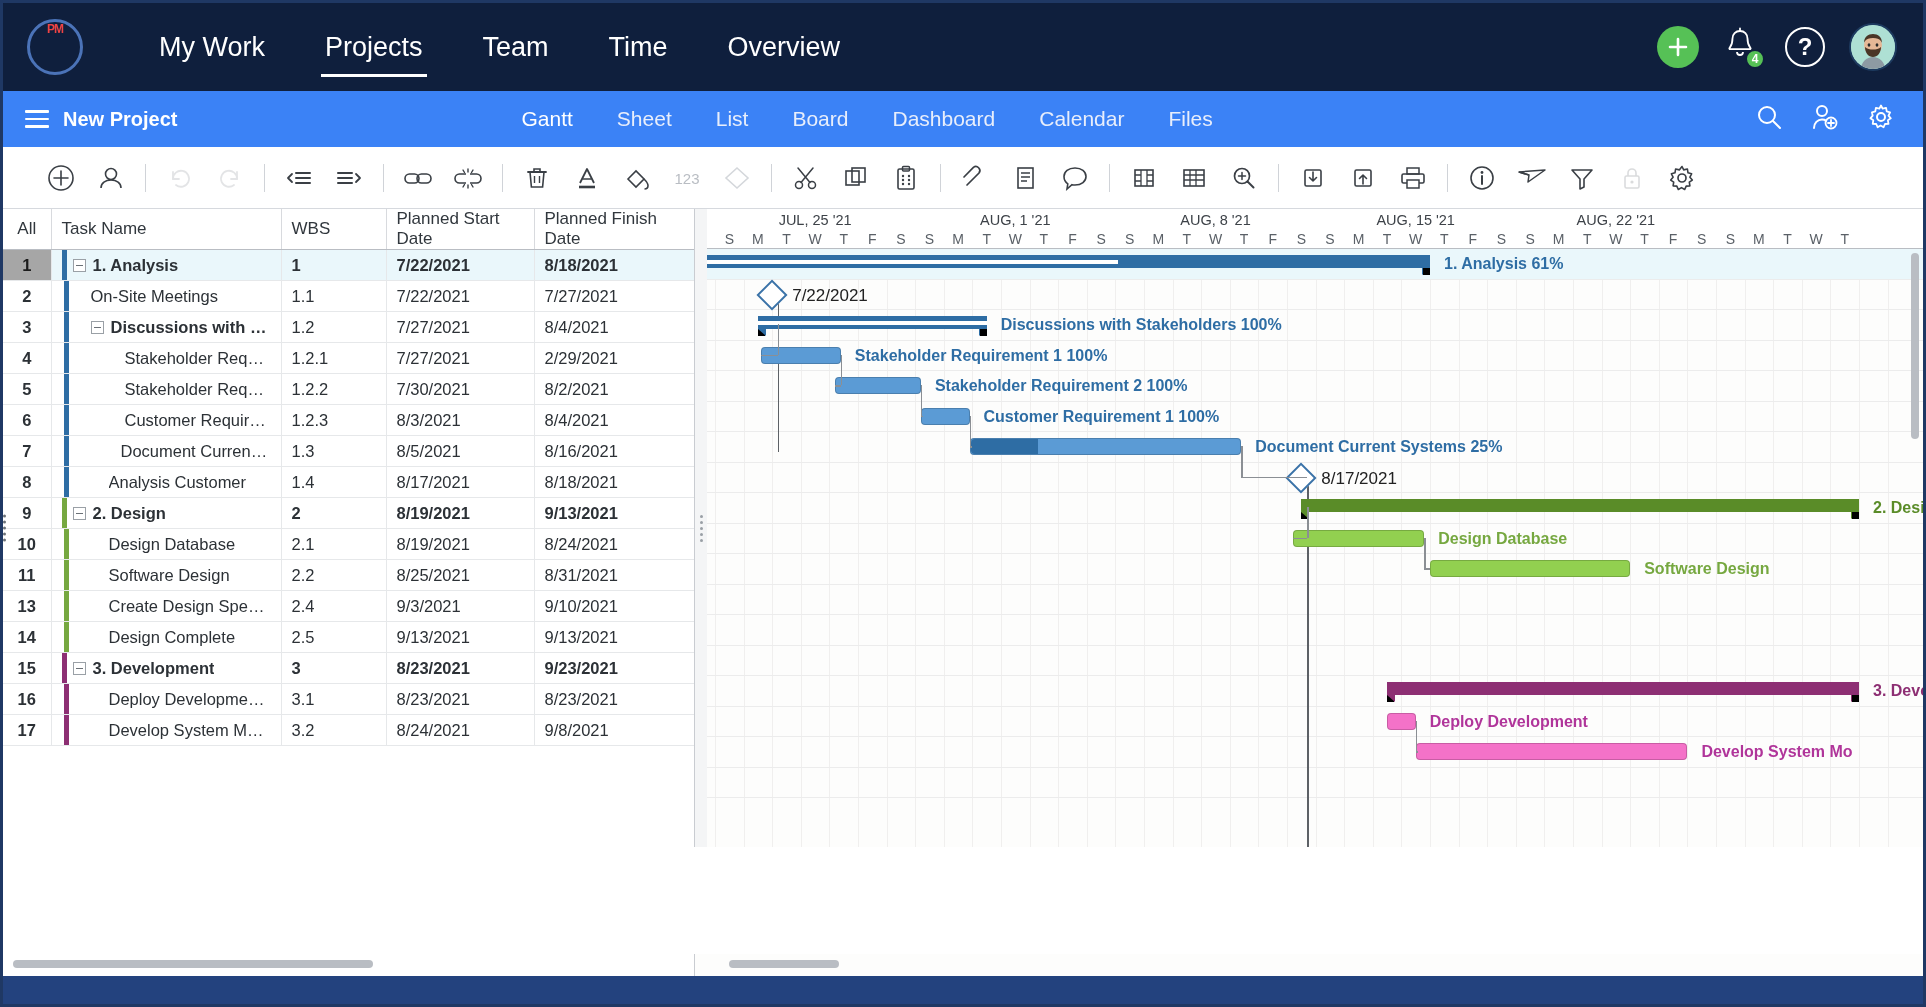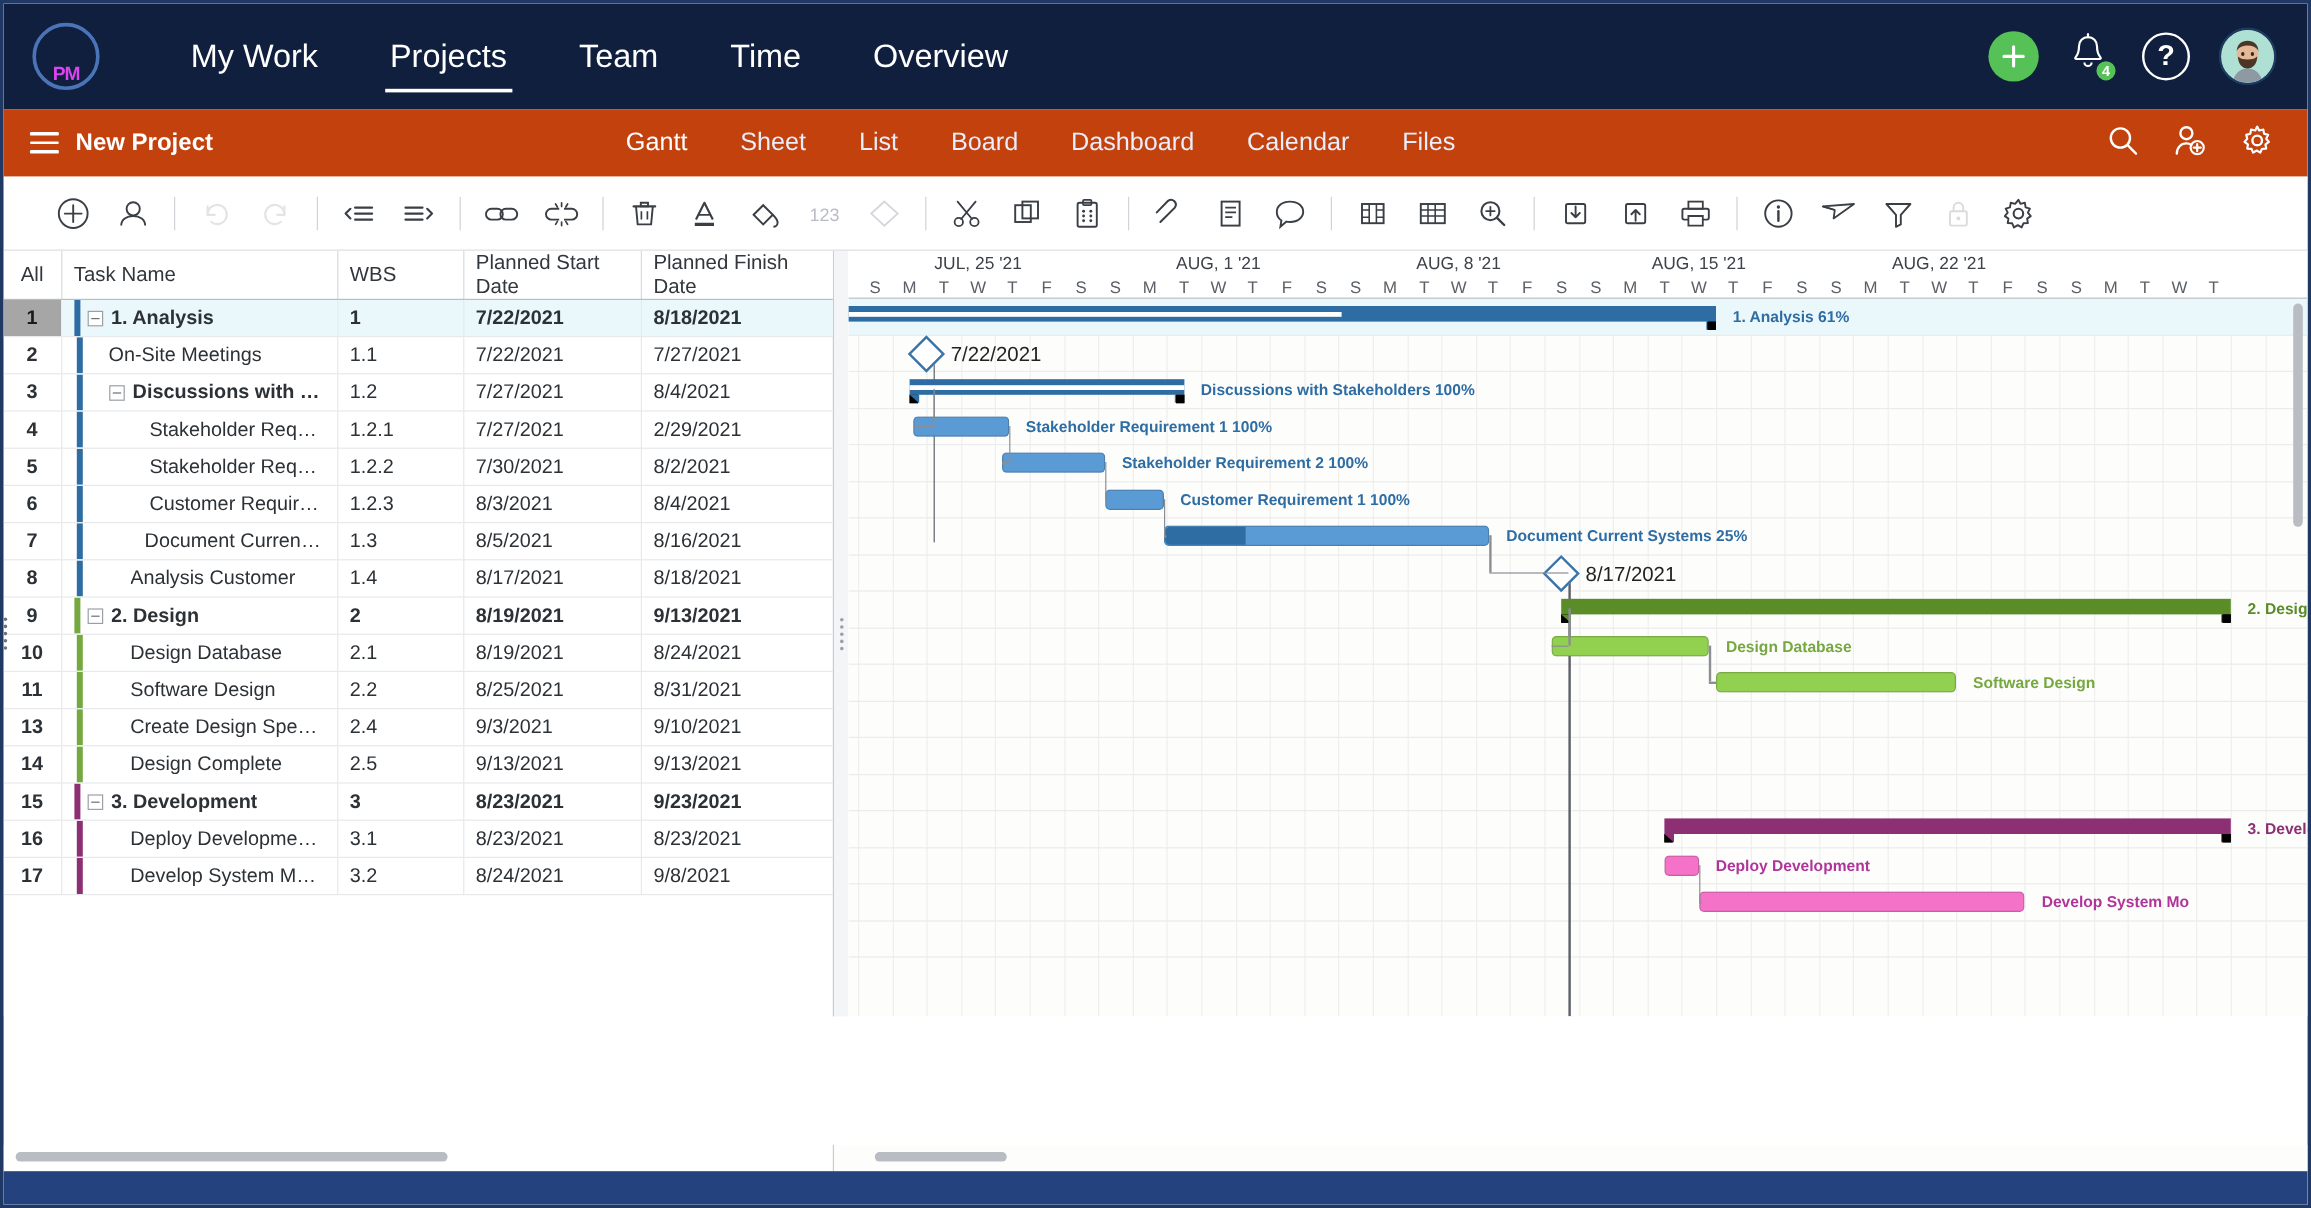--- a/index.html
+++ b/index.html
@@ -22,22 +22,22 @@
     height: 88px;
     background: #0f1f3d;
     display: flex;
     align-items: center;
     padding: 0 24px;
     position: relative;
   }
   .logo {
     width: 56px; height: 56px; border-radius: 50%;
     border: 3px solid #4b73b8;
-    display: flex; align-items: flex-end; justify-content: center;
-    color: #d946ef; font-weight: bold; font-size: 16px;
+    display: flex; align-items: flex-start; justify-content: center;
+    color: #ef4444; font-weight: bold; font-size: 12px;
     letter-spacing: -1px;
     background: #0f1f3d;
     margin-right: 46px;
   }
   .topnav-items { display: flex; align-items: center; height: 100%; }
   .topnav-item {
     color: #ffffff;
     font-size: 27px;
     padding: 0 30px;
     height: 100%;
@@ -83,21 +83,21 @@
   .avatar {
     width: 48px; height: 48px; border-radius: 50%;
     background: #aee0d4; overflow: hidden;
     border: 2px solid #1d3a5f;
     position: relative; cursor: pointer;
   }
 
   
   .subnav {
     height: 56px;
-    background: #c2410c;
+    background: #3b82f6;
     display: flex; align-items: center;
     padding: 0 22px;
     position: relative;
   }
   .hamburger { width: 24px; margin-right: 14px; cursor: pointer; }
   .hamburger span { display: block; height: 2.5px; background: #fff; margin: 5px 0; border-radius: 1px; }
   .project-title { color: #fff; font-size: 20px; font-weight: bold; white-space: nowrap; }
   .viewtabs { display: flex; align-items: center; margin-left: 322px; height: 100%; }
   .viewtab {
     color: #e8eefb; font-size: 21px;
@@ -255,21 +255,21 @@
   .sum-shape::before, .sum-shape::after {
     content:""; position: absolute; top: 13px;
     border-style: solid;
   }
   .sum-shape::before { left: 0; border-width: 7px 0 0 7px; }
   .sum-shape::after { right: 0; border-width: 7px 7px 0 0; }
   .sum-prog { position: absolute; left: 0; top: 5px; height: 4px; background: #fff; }
   .task-prog { position: absolute; left: 0; top: 0; bottom: 0; border-radius: 4px 0 0 4px; }
   .gbar-label {
     position: absolute;
-    font-size: 13px; font-weight: bold;
+    font-size: 16px; font-weight: bold;
     white-space: nowrap;
     line-height: 17px;
   }
   .milestone {
     position: absolute;
     width: 22px; height: 22px;
     transform: rotate(45deg);
     border: 2.5px solid #3b73a8;
     background: #fff;
   }

